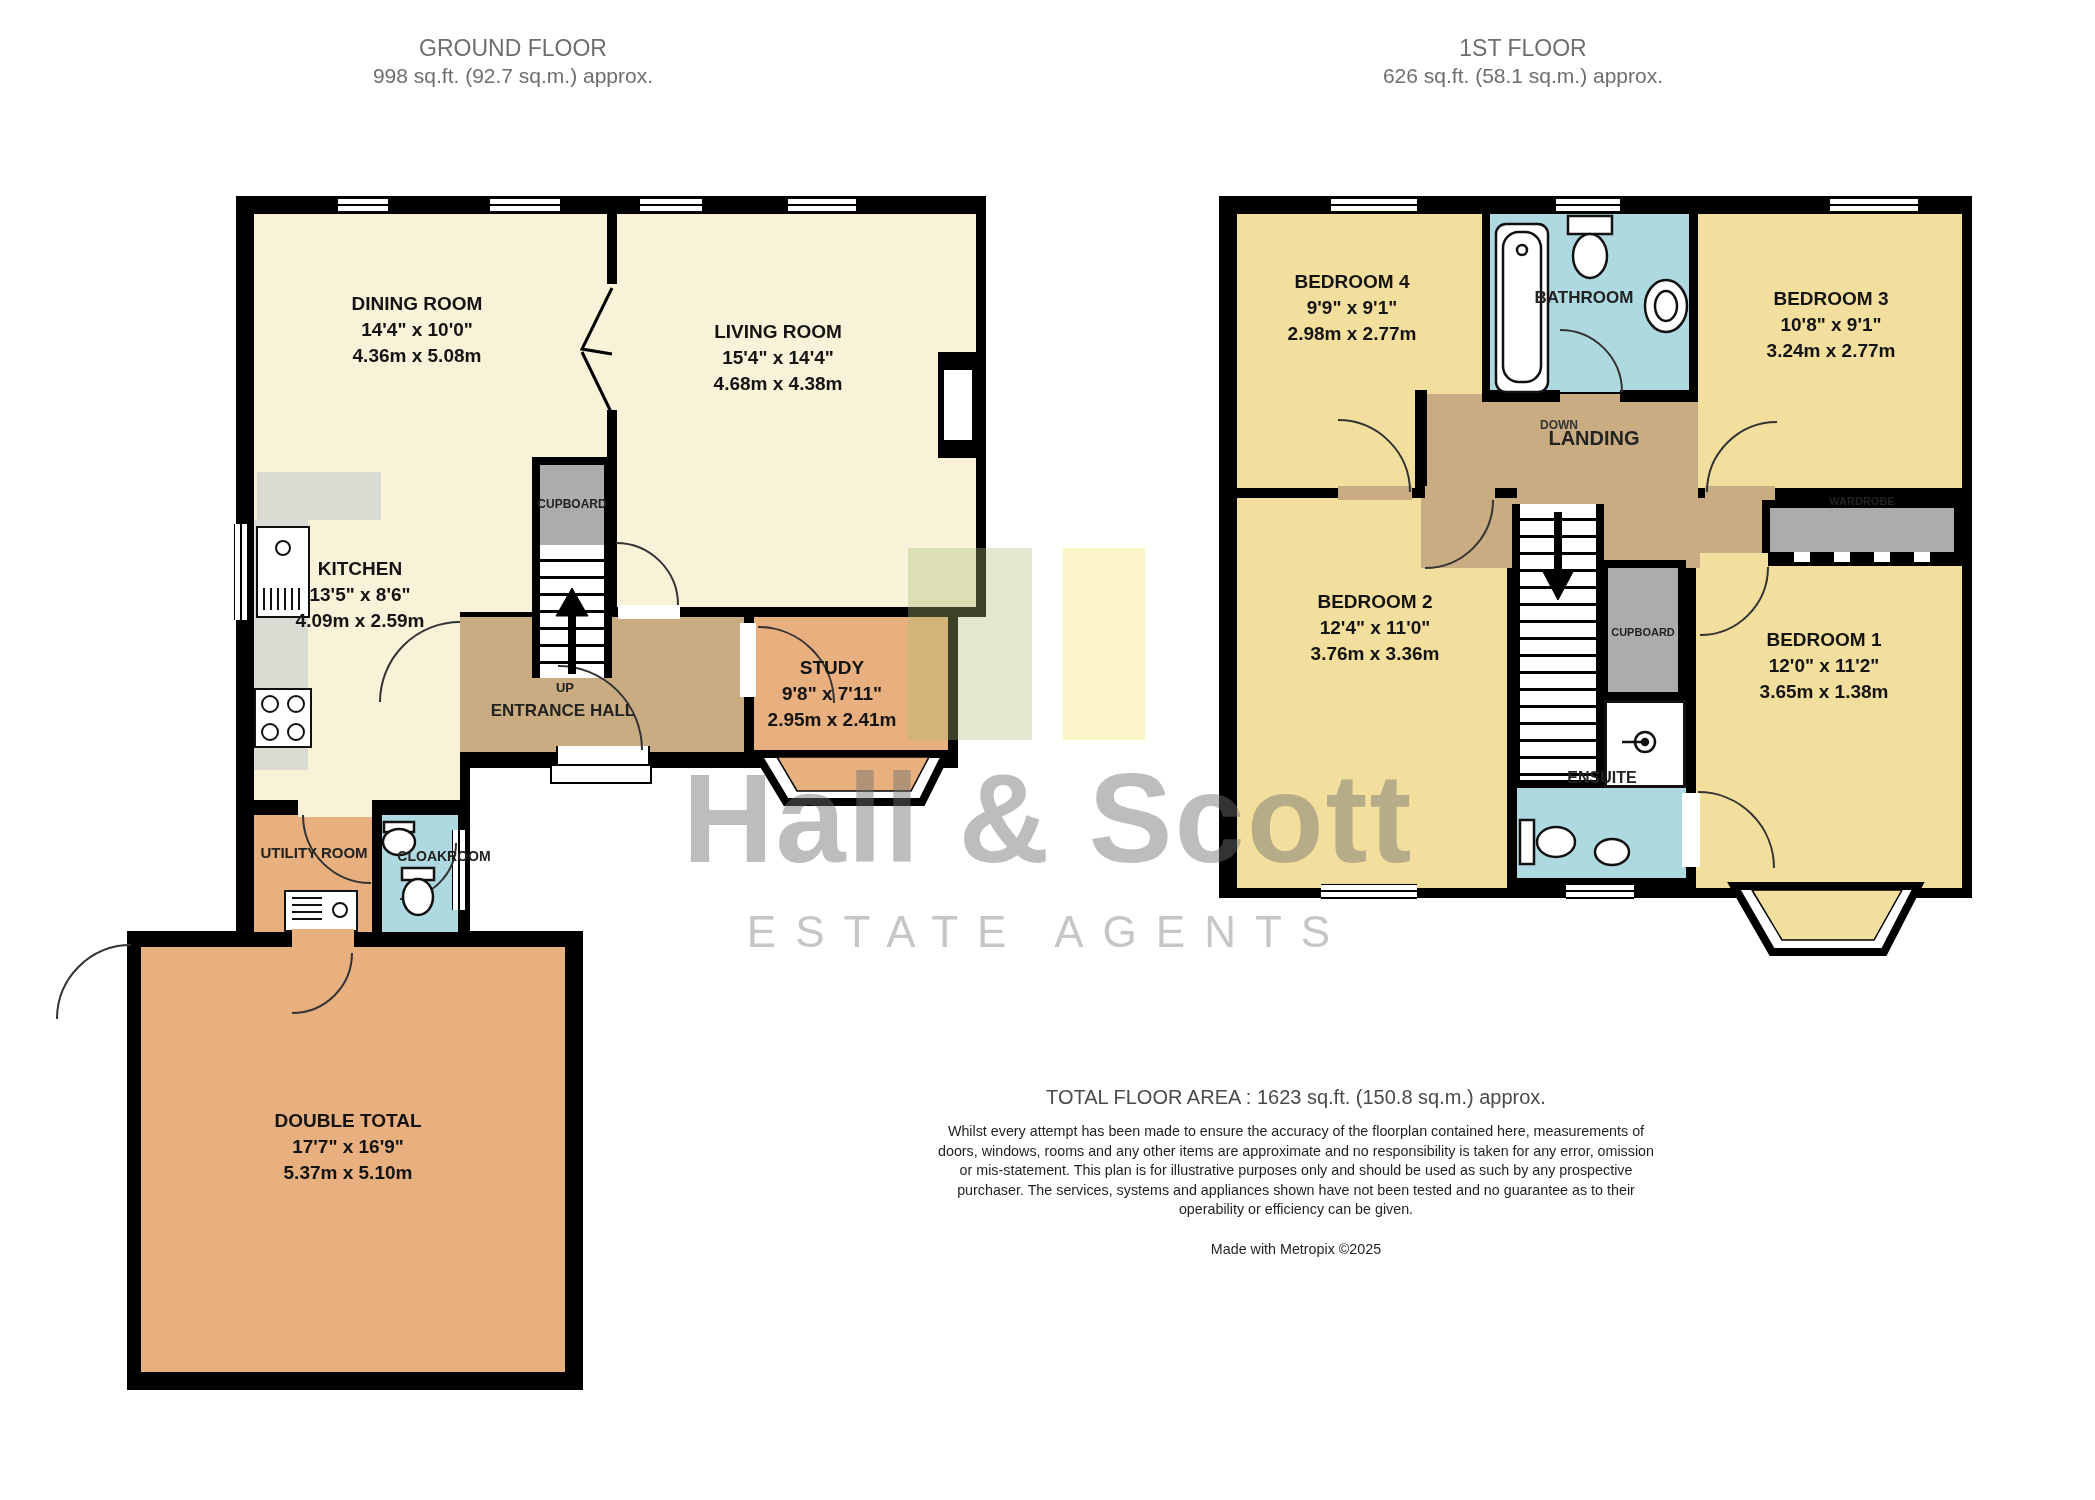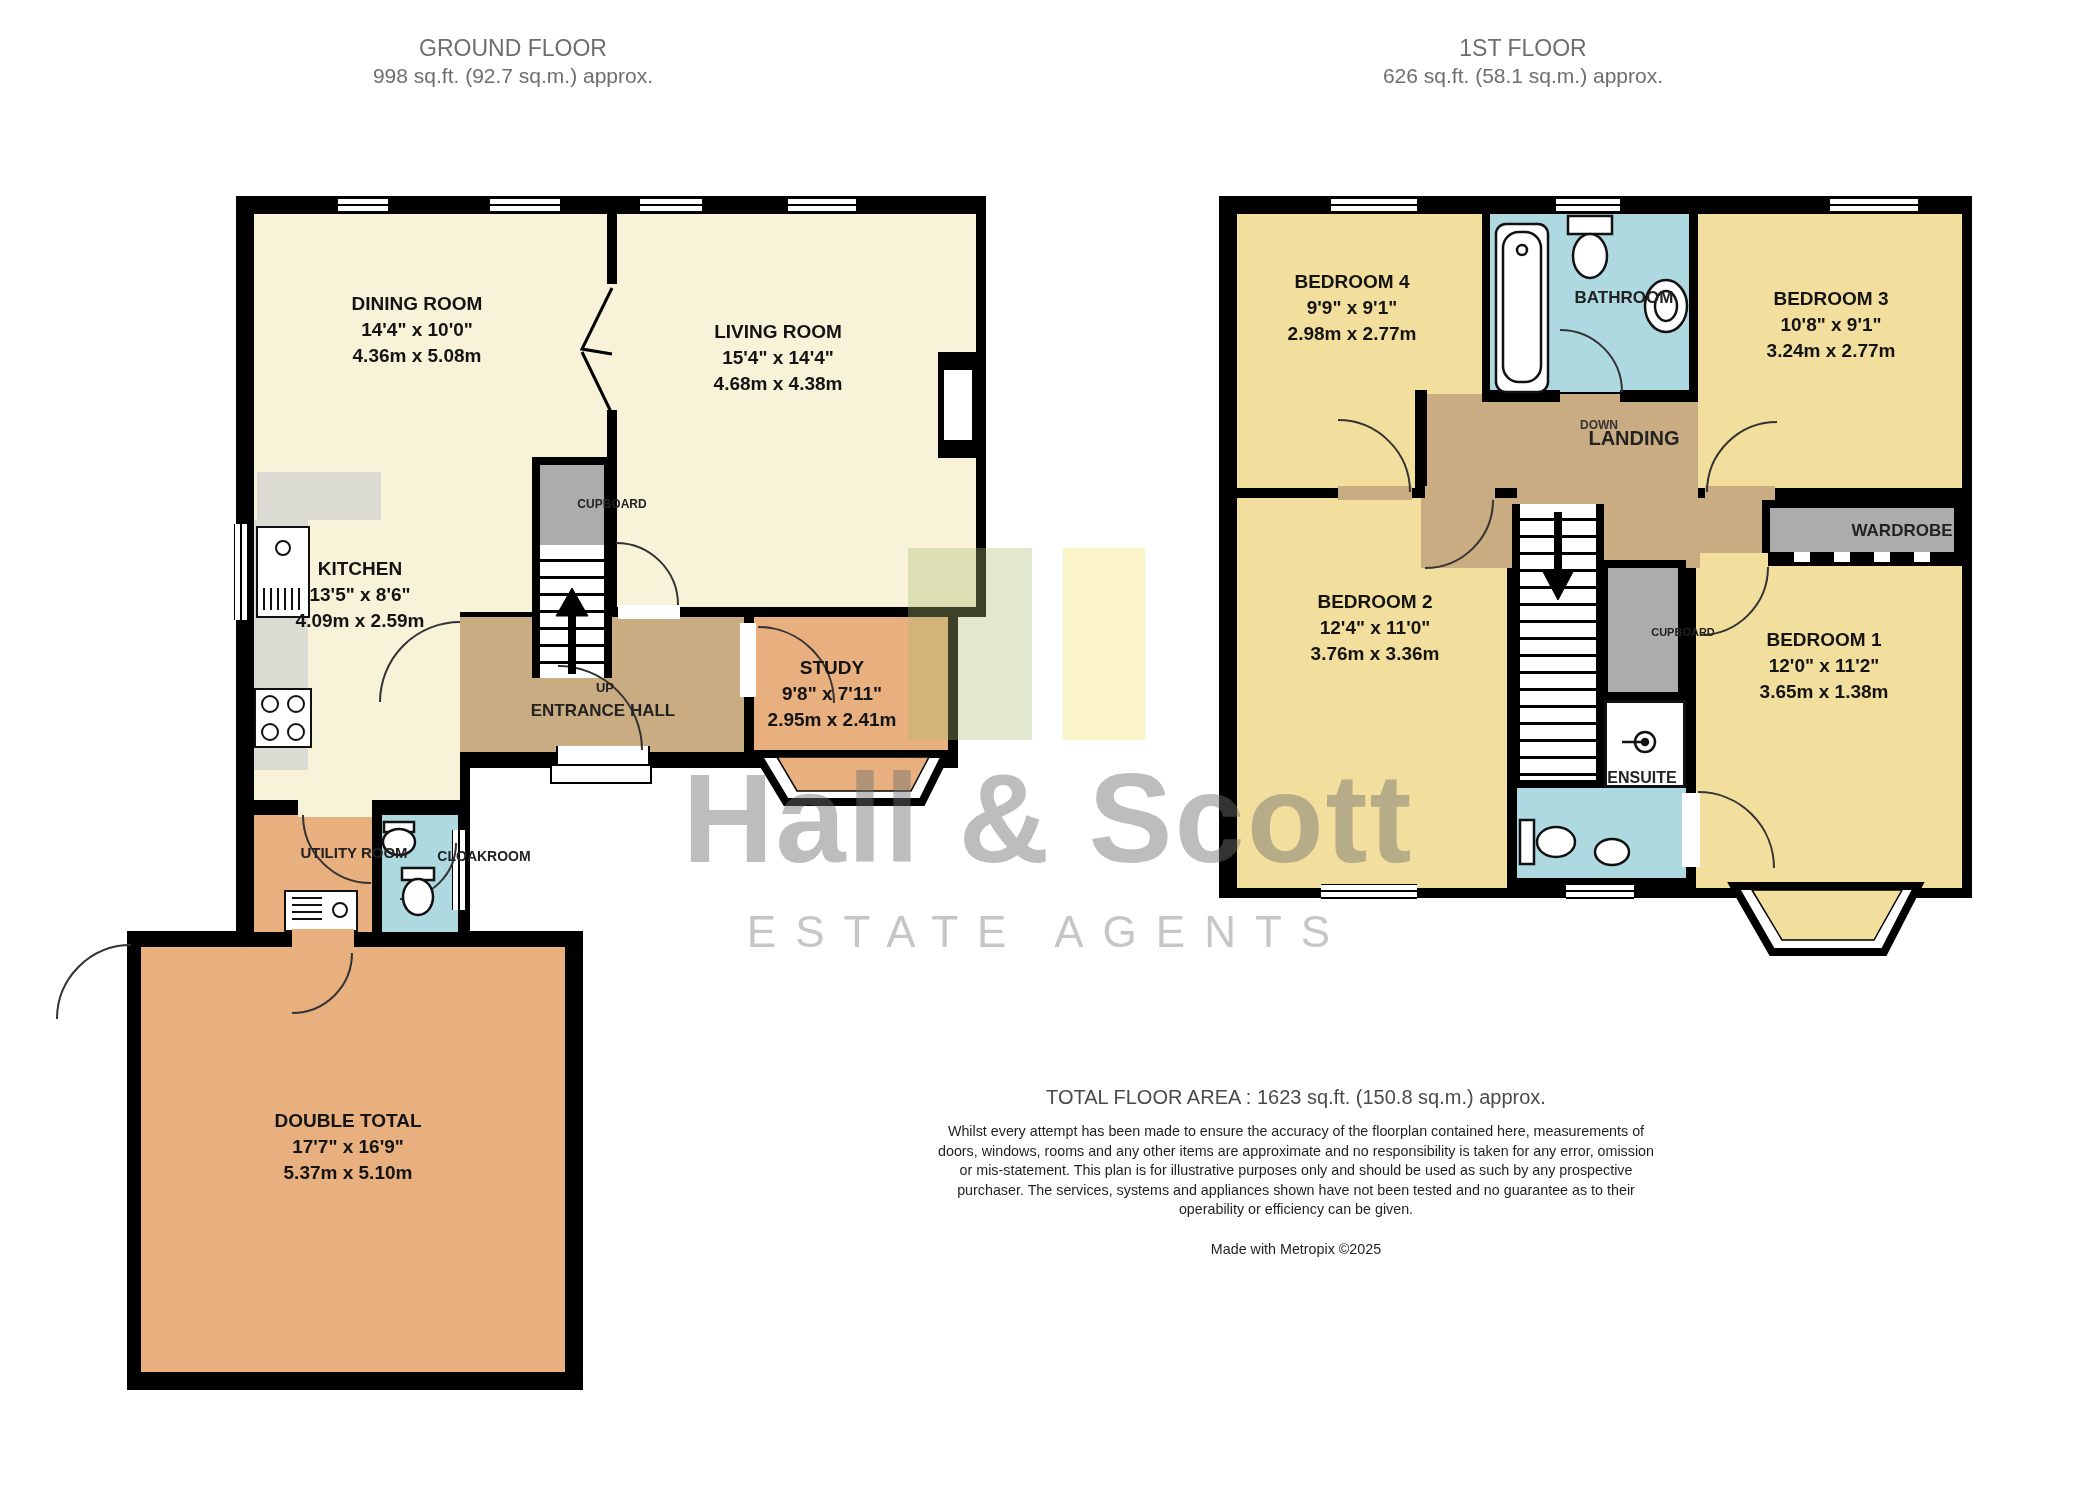--- a/index.html
+++ b/index.html
@@ -16,21 +16,21 @@
   .win-h{position:absolute;height:15px;z-index:5;
     background:linear-gradient(to bottom,#000 0 1px,#fff 1px 6px,#000 6px 8px,#fff 8px 13px,#000 13px 15px);}
   .win-v{position:absolute;width:15px;z-index:5;
     background:linear-gradient(to right,#000 0 1px,#fff 1px 6px,#000 6px 8px,#fff 8px 13px,#000 13px 15px);}
   .stairs{position:absolute;box-sizing:border-box;z-index:4;
     background:repeating-linear-gradient(to bottom,#fff 0 14px,#000 14px 17px);}
   .rlabel{position:absolute;transform:translate(-50%,-50%);text-align:center;
     font-weight:bold;color:#141414;white-space:nowrap;z-index:6;
     font-size:19px;line-height:26px;}
   .slabel{position:absolute;transform:translate(-50%,-50%);text-align:center;
-    font-weight:bold;color:#222;white-space:nowrap;z-index:6;margin-left:40px;}
+    font-weight:bold;color:#222;white-space:nowrap;z-index:6;}
   .hdr{position:absolute;text-align:center;color:#6E6E6E;z-index:8;}
   .hdr .t{font-size:23px;line-height:30px;}
   .hdr .a{font-size:21px;line-height:26px;}
   .patch{position:absolute;z-index:6;}
   .wm1{position:absolute;text-align:center;font-weight:bold;z-index:7;
     color:rgba(112,112,112,0.46);font-size:126px;line-height:126px;letter-spacing:2px;}
   .wm2{position:absolute;text-align:center;z-index:7;
     color:rgba(130,130,130,0.46);font-size:44px;letter-spacing:19px;line-height:48px;}
   .ftr{position:absolute;text-align:center;z-index:8;color:#1f1f1f;}
   svg.overlay{position:absolute;left:0;top:0;z-index:5;pointer-events:none;}
@@ -251,21 +251,21 @@
   <div>3.76m x 3.36m</div>
 </div>
 <div class="rlabel" style="left:1824px;top:666px">
   <div>BEDROOM 1</div>
   <div>12'0" x 11'2"</div>
   <div>3.65m x 1.38m</div>
 </div>
 <div class="slabel" style="left:1584px;top:298px;font-size:17px">BATHROOM</div>
 <div class="slabel" style="left:1559px;top:425px;font-size:12px;color:#333">DOWN</div>
 <div class="slabel" style="left:1594px;top:438px;font-size:20px">LANDING</div>
-<div class="slabel" style="left:1862px;top:531px;font-size:17px">WARDROBE</div>
+<div class="slabel" style="left:1862px;top:501px;font-size:11px">WARDROBE</div>
 <div class="slabel" style="left:1643px;top:632px;font-size:11px">CUPBOARD</div>
 <div class="slabel" style="left:1602px;top:778px;font-size:16px">ENSUITE</div>
 
 <div class="patch" style="left:908px;top:548px;width:124px;height:192px;background:rgba(170,190,115,0.35)"></div>
 <div class="patch" style="left:1063px;top:548px;width:82px;height:192px;background:rgba(242,226,110,0.38)"></div>
 
 <div class="wm1" style="left:548px;top:756px;width:1000px">Hall &amp; Scott</div>
 <div class="wm2" style="left:698px;top:908px;width:700px">ESTATE AGENTS</div>
 
 <div class="ftr" style="left:946px;top:1086px;width:700px;font-size:20px;color:#4a4a4a">TOTAL FLOOR AREA : 1623 sq.ft. (150.8 sq.m.) approx.</div>

